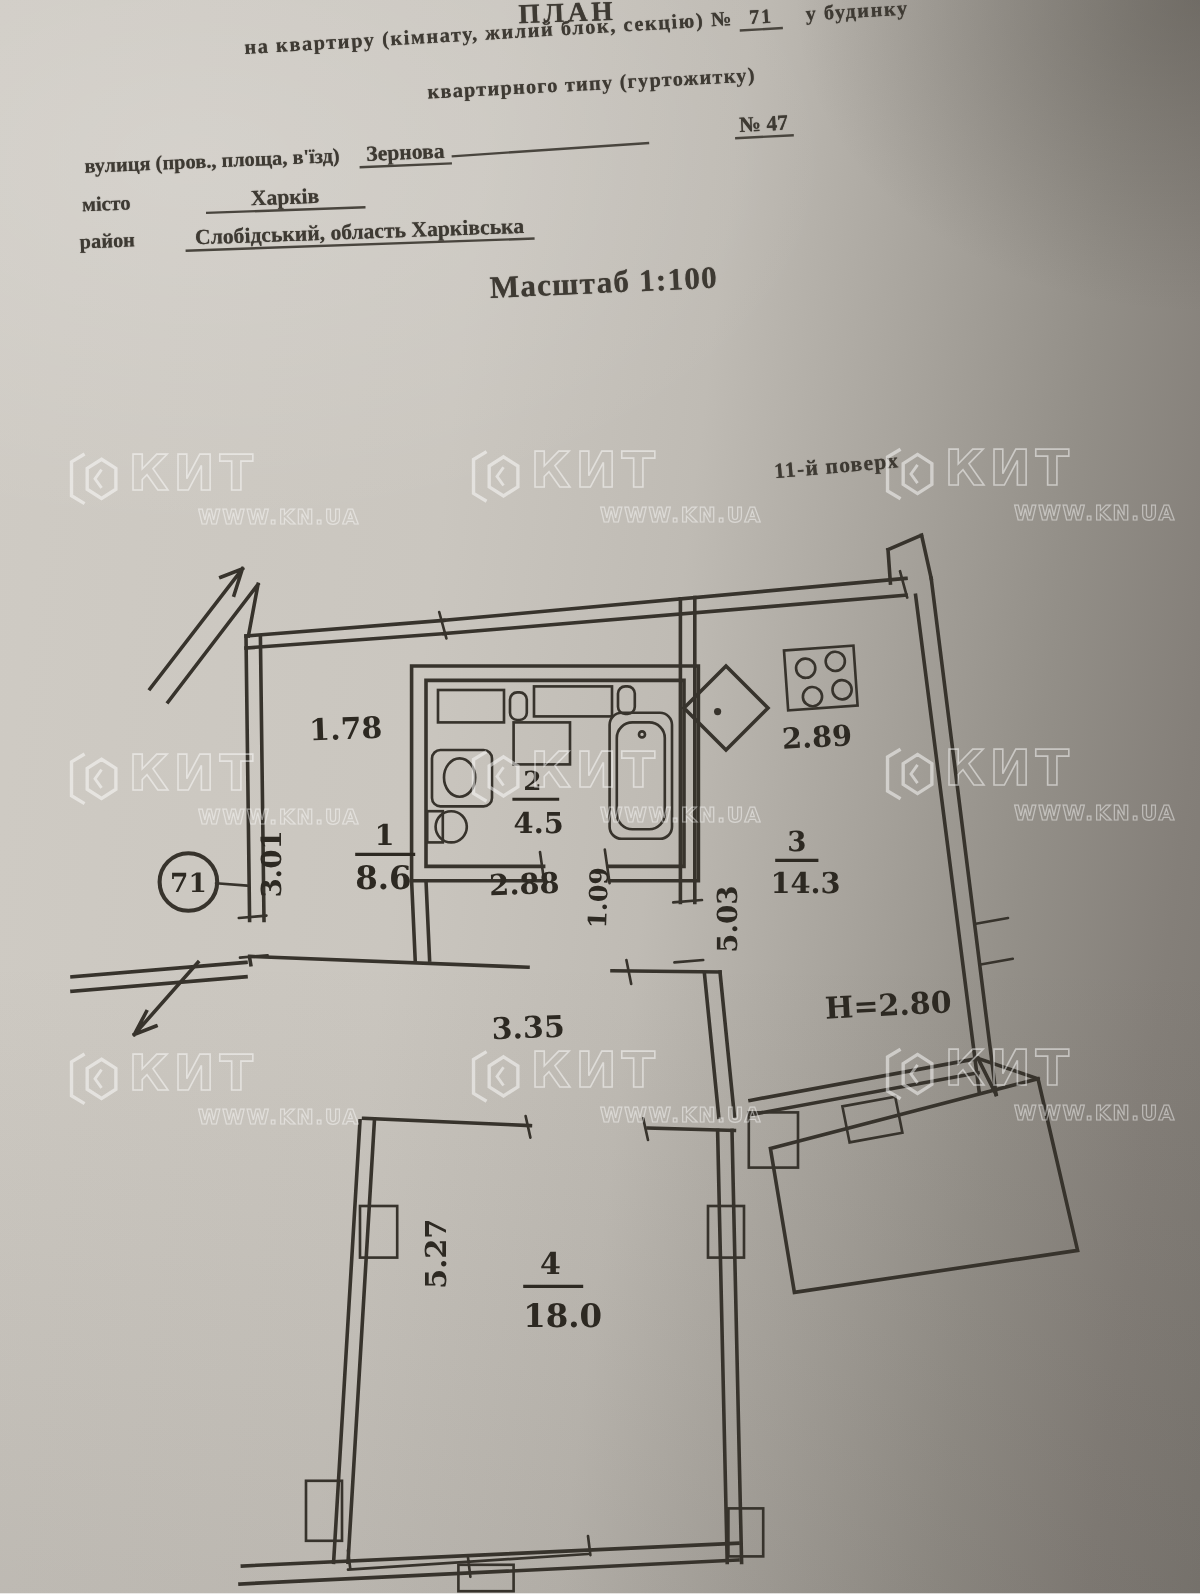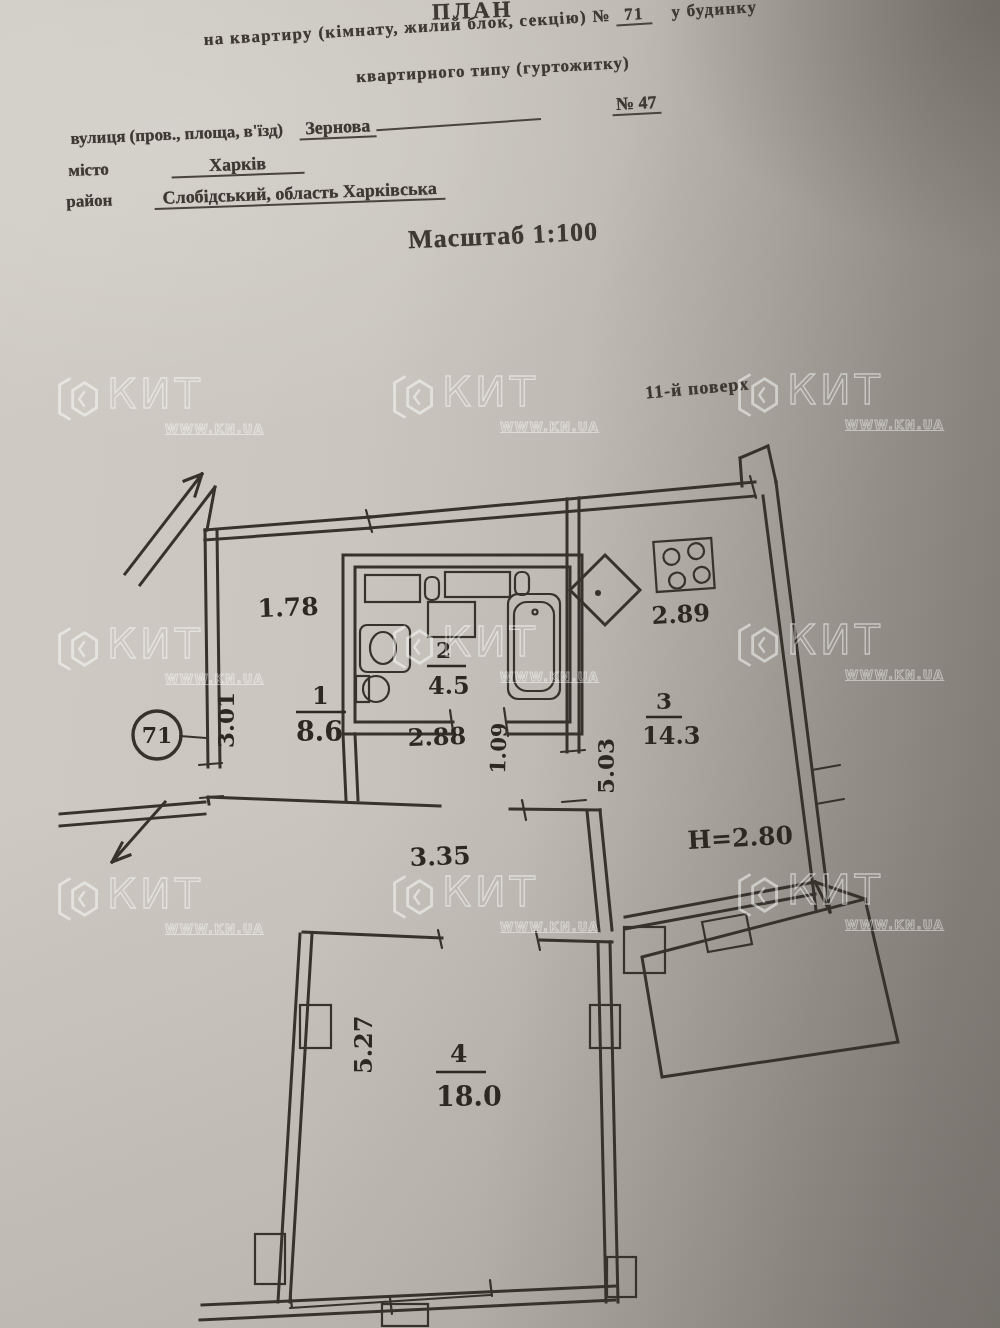--- a/index.html
+++ b/index.html
@@ -9,24 +9,24 @@
       radial-gradient(ellipse 520px 400px at 100% 0%, rgba(70,66,60,0.40), rgba(70,66,60,0) 65%),
       radial-gradient(ellipse 900px 520px at 16% 10%, rgba(255,255,255,0.16), rgba(255,255,255,0) 60%),
       linear-gradient(180deg, rgba(0,0,0,0) 60%, rgba(55,50,45,0.10) 100%),
       linear-gradient(97deg,#cfcbc4 0%,#cac6bf 36%,#bfbbb4 54%,#a7a39c 69%,#938f88 81%,#847f79 92%,#7c7872 100%);
   }
   .hdr{position:absolute;color:#3e3a33;text-shadow:0 0 0.7px rgba(62,58,51,0.85);white-space:nowrap;}
   .u{border-bottom:2px solid #49453e;}
   .fill-line{display:inline-block;height:2px;background:#49453e;vertical-align:2px;}
   
   .wm{position:absolute;width:250px;height:80px;opacity:.9;pointer-events:none;}
-  .wm-brand{position:absolute;left:52px;top:-2px;font-family:"DejaVu Sans",sans-serif;font-weight:400;
+  .wm-brand{position:absolute;left:52px;top:-2px;font-family:"DejaVu Sans",sans-serif;font-weight:700;
     font-size:41px;letter-spacing:4px;color:transparent;-webkit-text-stroke:1.3px rgba(255,255,255,0.55);}
   .wm-url{position:absolute;left:110px;top:50px;font-family:"DejaVu Sans",sans-serif;font-weight:800;
-    font-size:12px;letter-spacing:1.5px;color:transparent;text-decoration:underline;-webkit-text-stroke:1px rgba(255,255,255,0.50);}
+    font-size:17px;letter-spacing:1.5px;color:transparent;-webkit-text-stroke:1px rgba(255,255,255,0.50);}
   .wm-logo{position:absolute;left:0;top:2px;}
   
   .plan-svg{position:absolute;left:50px;top:440px;filter:blur(0.35px);}
   .w{stroke:#37332c;fill:none;stroke-width:3;stroke-linecap:square;}
   .w2{stroke:#37332c;fill:none;stroke-width:2.2;stroke-linecap:round;}
   .pl-num{font-family:"DejaVu Serif",serif;font-weight:700;fill:#2d2922;}
   .fr{stroke:#2d2922;stroke-width:2.6;}
 </style>
 </head>
 <body>

